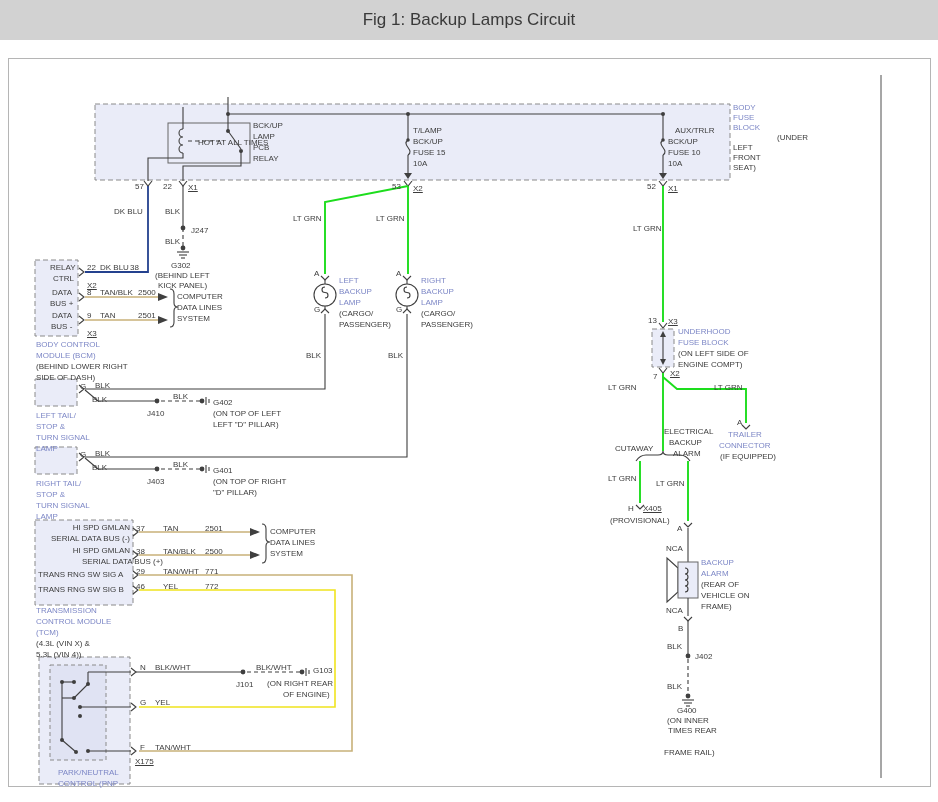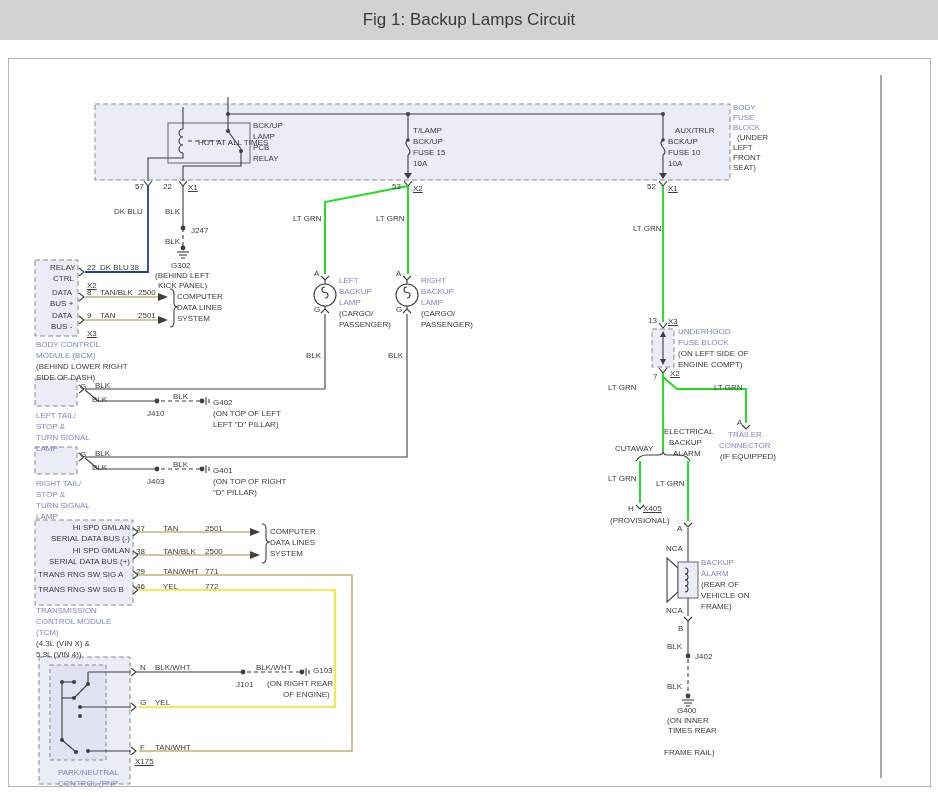--- a/index.html
+++ b/index.html
@@ -251,21 +251,21 @@
 
   <div id="labels">
       <span class="lbl dark" style="left: 198px; top: 90px; margin-top: 48px;">HOT AT ALL TIMES</span>
       <span class="lbl dark" style="left: 253px; top: 121px;">BCK/UP</span>
       <span class="lbl dark" style="left: 253px; top: 132px;">LAMP</span>
       <span class="lbl dark" style="left: 253px; top: 143px;">PCB</span>
       <span class="lbl dark" style="left: 253px; top: 154px;">RELAY</span>
       <span class="lbl blue" style="left: 733px; top: 103px;">BODY</span>
       <span class="lbl blue" style="left: 733px; top: 113px;">FUSE</span>
       <span class="lbl blue" style="left: 733px; top: 123px;">BLOCK</span>
-      <span class="lbl dark" style="left: 737px; top: 133px;">(UNDER</span>
+      <span class="lbl dark" style="left: 777px; top: 133px;">(UNDER</span>
       <span class="lbl dark" style="left: 733px; top: 143px;">LEFT</span>
       <span class="lbl dark" style="left: 733px; top: 153px;">FRONT</span>
       <span class="lbl dark" style="left: 733px; top: 163px;">SEAT)</span>
       <span class="lbl dark" style="left: 135px; top: 182px;">57</span>
       <span class="lbl dark" style="left: 163px; top: 182px;">22</span>
       <span class="lbl dark ul" style="left: 188px; top: 183px;">X1</span>
       <span class="lbl dark" style="left: 413px; top: 126px;">T/LAMP</span>
       <span class="lbl dark" style="left: 413px; top: 137px;">BCK/UP</span>
       <span class="lbl dark" style="left: 413px; top: 148px;">FUSE 15</span>
       <span class="lbl dark" style="left: 413px; top: 159px;">10A</span>
@@ -349,21 +349,21 @@
       <span class="lbl blue" style="left: 36px; top: 479px;">RIGHT TAIL/</span>
       <span class="lbl blue" style="left: 36px; top: 490px;">STOP &amp;</span>
       <span class="lbl blue" style="left: 36px; top: 501px;">TURN SIGNAL</span>
       <span class="lbl blue" style="left: 36px; top: 512px;">LAMP</span>
       <span class="lbl dark" style="left: 36px; top: 523px; width: 94px; text-align: right;">HI SPD GMLAN</span>
       <span class="lbl dark" style="left: 36px; top: 534px; width: 94px; text-align: right;">SERIAL DATA BUS (-)</span>
       <span class="lbl dark" style="left: 136px; top: 524px;">37</span>
       <span class="lbl dark" style="left: 163px; top: 524px;">TAN</span>
       <span class="lbl dark" style="left: 205px; top: 524px;">2501</span>
       <span class="lbl dark" style="left: 36px; top: 546px; width: 94px; text-align: right;">HI SPD GMLAN</span>
-      <span class="lbl dark" style="left: 36px; top: 557px; width: 94px; text-align: right;">SERIAL DATA BUS (+)</span>
+      <span class="lbl dark" style="left: 36px; top: 557px; width: 94px; text-align: right; padding-left: 33px;">SERIAL DATA BUS (+)</span>
       <span class="lbl dark" style="left: 136px; top: 547px;">38</span>
       <span class="lbl dark" style="left: 163px; top: 547px;">TAN/BLK</span>
       <span class="lbl dark" style="left: 205px; top: 547px;">2500</span>
       <span class="lbl dark" style="left: 270px; top: 527px;">COMPUTER</span>
       <span class="lbl dark" style="left: 270px; top: 538px;">DATA LINES</span>
       <span class="lbl dark" style="left: 270px; top: 549px;">SYSTEM</span>
       <span class="lbl dark" style="left: 38px; top: 570px;">TRANS RNG SW SIG A</span>
       <span class="lbl dark" style="left: 136px; top: 567px;">29</span>
       <span class="lbl dark" style="left: 163px; top: 567px;">TAN/WHT</span>
       <span class="lbl dark" style="left: 205px; top: 567px;">771</span>

